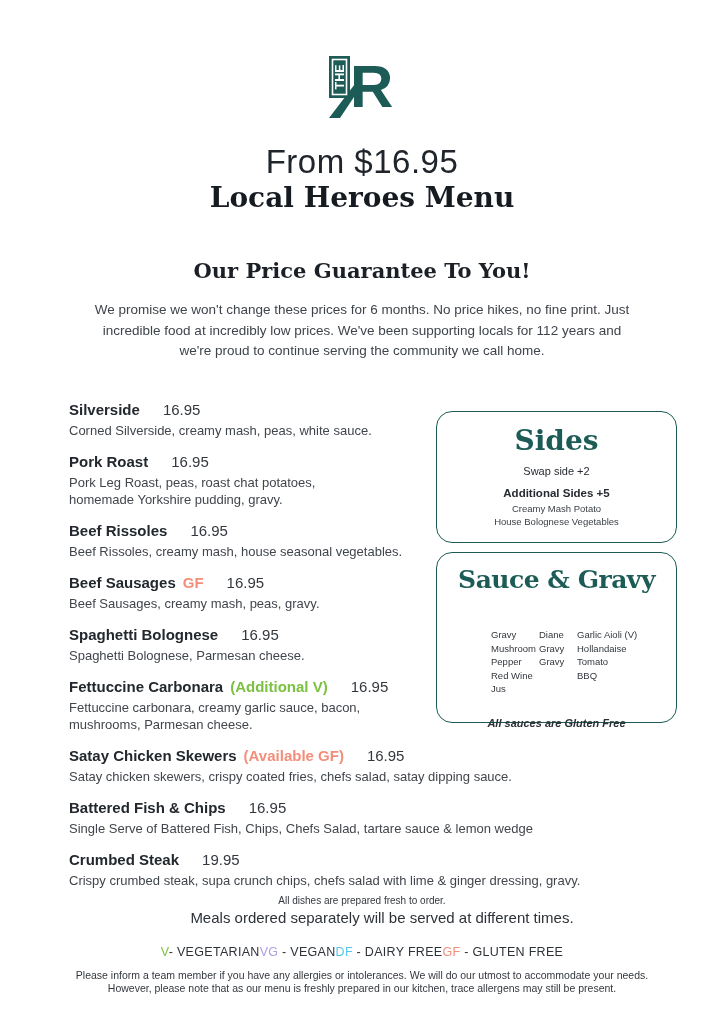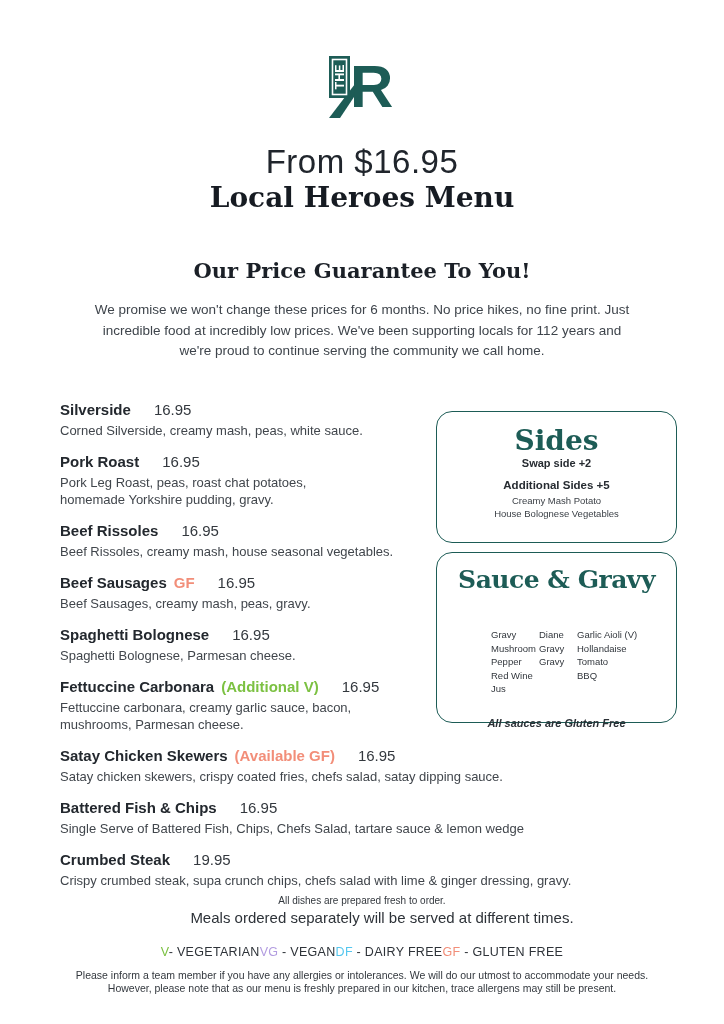--- a/index.html
+++ b/index.html
@@ -12,37 +12,37 @@
   .logo { position:absolute; top:50px; left:50%; transform:translateX(-50%); width:72px; height:70px; }
   .title1 { position:absolute; top:143px; left:0; width:100%; text-align:center;
             font-size:33px; font-weight:normal; color:#20252c; letter-spacing:0.5px; }
   .title2 { position:absolute; top:181px; left:0; width:100%; text-align:center;
             font-family:"DejaVu Serif", serif; font-weight:bold; font-size:28px; color:#161b22; }
   .guarantee-head { position:absolute; top:258px; left:0; width:100%; text-align:center;
             font-family:"DejaVu Serif", serif; font-weight:bold; font-size:21px; color:#1b2027; }
   .guarantee-body { position:absolute; top:300px; left:50%; transform:translateX(-50%);
             width:540px; text-align:center; font-size:13.5px; line-height:20.5px; color:#3e444b; }
   
-  .menu-list { position:absolute; top:400px; left:60px; width:620px; }
+  .menu-list { position:absolute; top:400px; left:69px; width:620px; }
   .item { margin-bottom:13px; }
   .item-head { font-size:15px; line-height:20px; margin-bottom:2px; }
   .item-name { font-weight:bold; color:#23282e; }
   .item-tag { margin-left:7px; font-weight:bold; }
   .item-tag:empty { display:none; }
   .item-price { margin-left:23px; color:#33383e; }
   .item-desc { font-size:13px; line-height:17px; color:#41464c; }
   
   .box { position:absolute; left:436px; width:241px; border:1.5px solid #1d5c56;
          border-radius:16px; background:#fff; text-align:center; }
   .box-sides { top:411px; height:132px; }
   .box-sauce { top:552px; height:171px; }
   .box-title { font-family:"DejaVu Serif", serif; font-weight:bold; color:#1d5c56; }
   .box-sides .box-title { font-size:28px; margin-top:12px; }
   .box-sauce .box-title { font-size:25px; margin-top:12px; letter-spacing:-0.5px; }
-  .sides-swap { font-size:11px; font-weight:bold; color:#262b31; }
+  .sides-swap { font-size:11px; font-weight:normal; color:#262b31; margin-top:8px; }
   .sides-additional { font-size:11.5px; font-weight:bold; color:#262b31; margin-top:10px; }
   .sides-options { font-size:9.5px; line-height:12.5px; color:#3c4147; margin-top:4px; }
   .sauce-grid { display:grid; grid-template-columns:48px 38px auto; justify-content:start;
                 padding-left:54px; margin-top:34px; text-align:left;
                 font-size:9.5px; line-height:13.5px; color:#323archive7;} 
   .sauce-grid { color:#32373d; }
   .sauce-note { font-style:italic; font-size:11px; color:#2b3036; margin-top:21px; font-weight:bold; }
   
   .foot-note1 { position:absolute; top:895px; width:100%; text-align:center; font-size:10px; color:#33383e; }
   .foot-note2 { position:absolute; top:909px; width:100%; text-align:center; font-size:15px; color:#2d3238;padding-left:40px; }

